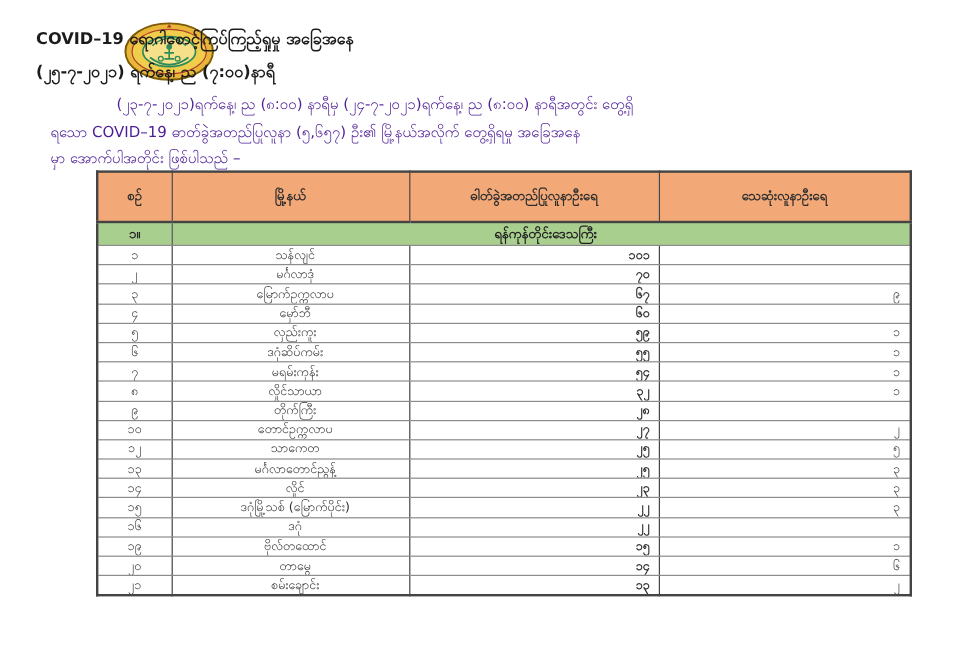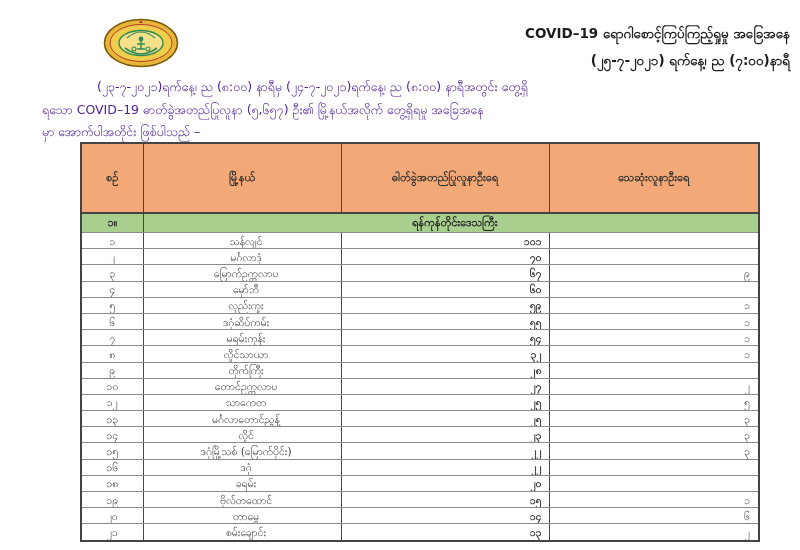--- a/index.html
+++ b/index.html
@@ -7,21 +7,21 @@
     position:relative;width:800px;height:550px;overflow:hidden;
     background:var(--page-bg,#ffffff);
     font-family:"DejaVu Sans",sans-serif;
     color:var(--text,#2b2b2b);
   }
   
   .logo{position:absolute;left:103px;top:18px;width:76px;height:50px;}
   
   .titles{
     position:absolute;left:30px;top:20px;width:760px;
-    text-align:right;font-weight:bold;color:#1c1c1c;
+    text-align:left;font-weight:bold;color:#1c1c1c;
     font-size:13.5px;line-height:27px;
   }
   
   .intro{
     position:absolute;left:42px;top:76px;width:720px;
     font-size:12.5px;line-height:22.5px;color:#4c1d95;white-space:nowrap;
   }
   .intro .l1{padding-left:55px;}
   .intro .b{font-weight:normal;}
   
@@ -29,21 +29,21 @@
     position:absolute;left:80px;top:142px;width:678px;
     border-collapse:collapse;table-layout:fixed;
     border:2px solid var(--border-dark,#3c3c3c);
     font-size:10.5px;color:#333333;
   }
   .report th{
     background:var(--header-bg,#F2A877);
     height:40px;font-weight:bold;font-size:11px;color:#2e2e2e;
     border:1px solid var(--border-dark,#4a4a4a);
     border-bottom:2px solid var(--border-dark,#3c3c3c);
-    padding:14px;
+    padding:0;
   }
   .report td{
     border-left:1px solid var(--border-dark,#4a4a4a);
     border-right:1px solid var(--border-dark,#4a4a4a);
     border-top:1px solid var(--border-light,#8b8b8b);
     border-bottom:1px solid var(--border-light,#8b8b8b);
     padding:0;height:15.2px;line-height:14px;overflow:hidden;
     background:#ffffff;
   }
   .report tr.section td{
@@ -207,26 +207,20 @@
     </tr>
 
     <tr>
       <td class="cell-no">၁၆</td>
       <td class="cell-town">ဒဂုံ</td>
       <td class="cell-num">၂၂</td>
       <td class="cell-deaths"></td>
     </tr>
 
 
-    <tr>
-      <td class="cell-no">၁၈</td>
-      <td class="cell-town">ခရမ်း</td>
-      <td class="cell-num">၂၀</td>
-      <td class="cell-deaths"></td>
-    </tr>
 
     <tr>
       <td class="cell-no">၁၉</td>
       <td class="cell-town">ဗိုလ်တထောင်</td>
       <td class="cell-num">၁၅</td>
       <td class="cell-deaths">၁</td>
     </tr>
 
     <tr>
       <td class="cell-no">၂၀</td>

